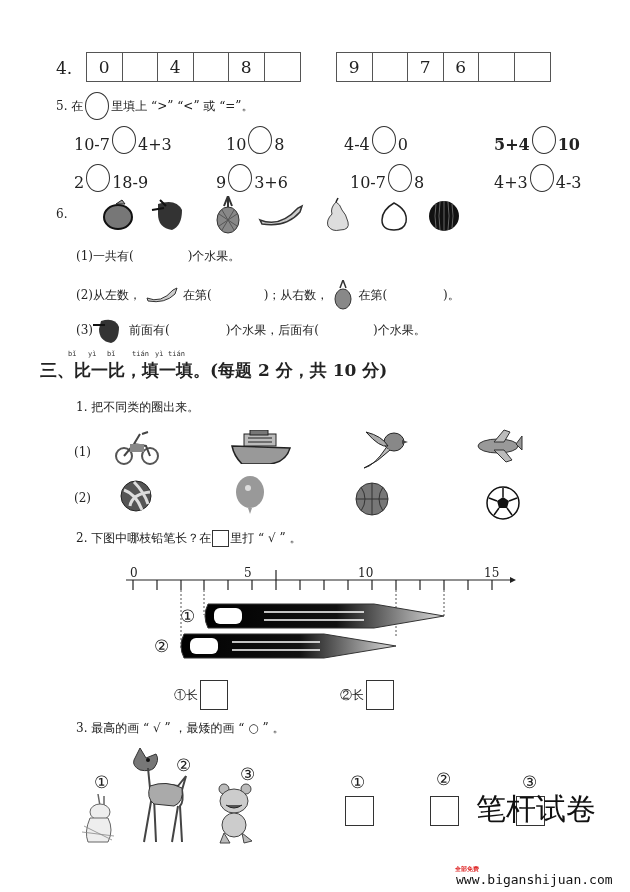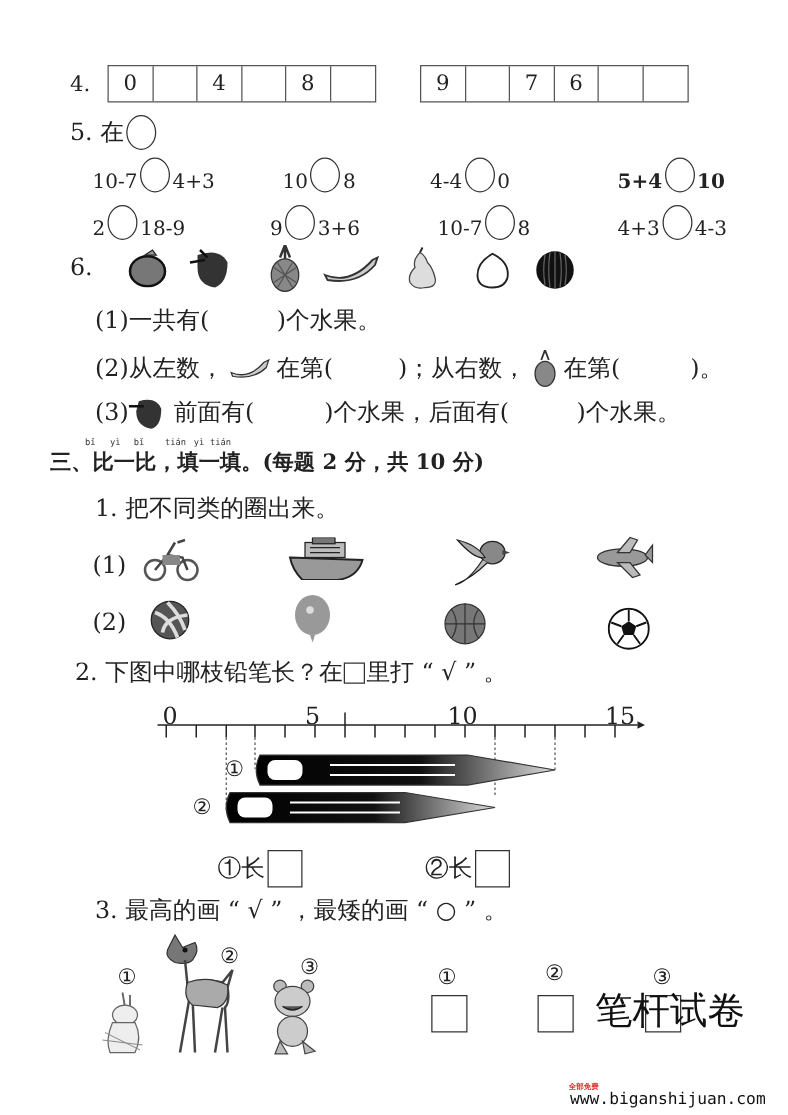--- a/index.html
+++ b/index.html
@@ -1,18 +1,18 @@
 <!DOCTYPE html>
 <html><head>
 <meta charset="utf-8">
 <style>
   * { box-sizing: border-box; margin: 0; padding: 0; }
   body { width: 630px; height: 892px; background: #fff; font-family: "DejaVu Serif", serif; color: #222; position: relative; overflow: hidden; }
   .abs { position: absolute; }
-  .t { font-size: 19px; line-height: 20px; white-space: nowrap; }
+  .t { font-size: 12px; line-height: 20px; white-space: nowrap; }
   .grid { display: flex; border: 1px solid #555; height: 30px; }
   .grid .cell { width: 35.5px; height: 28px; border-right: 1px solid #555; font-size: 17px; text-align: center; line-height: 28px; }
   .grid .cell:last-child { border-right: none; }
   .circ { display: inline-block; width: 24px; height: 28px; border: 1.3px solid #333; border-radius: 50%; vertical-align: middle; margin: 0 2px; }
   .cmp { font-size: 16px; display: flex; align-items: flex-end; }
   .box { display: inline-block; border: 1.3px solid #333; background: #fff; }
   .paren { display: inline-block; width: 52px; }
   .section { font-weight: bold; font-size: 17px; }
   .pinyin { font-size: 7px; color: #333; font-family: "DejaVu Sans Mono", monospace; }
 </style>
@@ -33,20 +33,21 @@
   <div class="cell"></div>
   <div class="cell">7</div>
   <div class="cell">6</div>
   <div class="cell"></div>
   <div class="cell"></div>
 </div>
 
 <div class="abs t" style="left:56px;top:92px;display:flex;align-items:center;">
   <span>5. 在</span>
   <span class="circ"></span>
+  <span>里填上 “&gt;” “&lt;” 或 “=”。</span>
 </div>
 
 <div class="abs cmp" style="left:74px;top:126px;">
     <span>10-7</span>
     <span class="circ"></span>
     <span>4+3</span>
   </div>
 <div class="abs cmp" style="left:226px;top:126px;">
     <span>10</span>
     <span class="circ"></span>
@@ -224,21 +225,21 @@
     </svg>
 </div>
 <div class="abs" style="left:486px;top:486px;width:34px;height:34px;">
   <svg width="34" height="34">
       <circle cx="17" cy="17" r="16" fill="#fff" stroke="#111" stroke-width="1.5"></circle>
       <polygon points="17,11 23,15 21,22 13,22 11,15" fill="#111"></polygon>
       <path d="M17 11 L17 2 M23 15 L31 12 M21 22 L26 29 M13 22 L8 29 M11 15 L3 12" stroke="#111" stroke-width="1.5"></path>
     </svg>
 </div>
 
-<div class="abs t" style="left:60px;top:528px;display:flex;align-items:center;justify-content:flex-end;">
+<div class="abs t" style="left:76px;top:528px;display:flex;align-items:center;justify-content:flex-end;">
   <span>2. 下图中哪枝铅笔长？在</span>
   <span class="box" style="width:17px;height:17px;margin:0 1px;"></span>
   <span>里打 “ √ ” 。</span>
 </div>
 
 <div class="abs" style="left:124px;top:560px;width:392px;height:110px;">
   <svg width="392" height="110">
     <line x1="2" y1="20" x2="386" y2="20" stroke="#222" stroke-width="1.2"></line>
     <path d="M386 17 L392 20 L386 23 Z" fill="#222"></path>
     <g stroke="#222" stroke-width="1.2">

